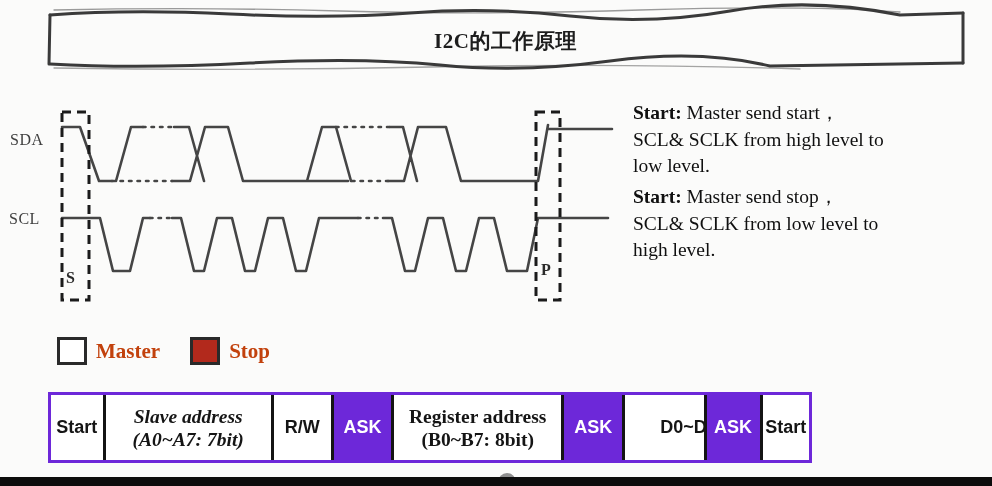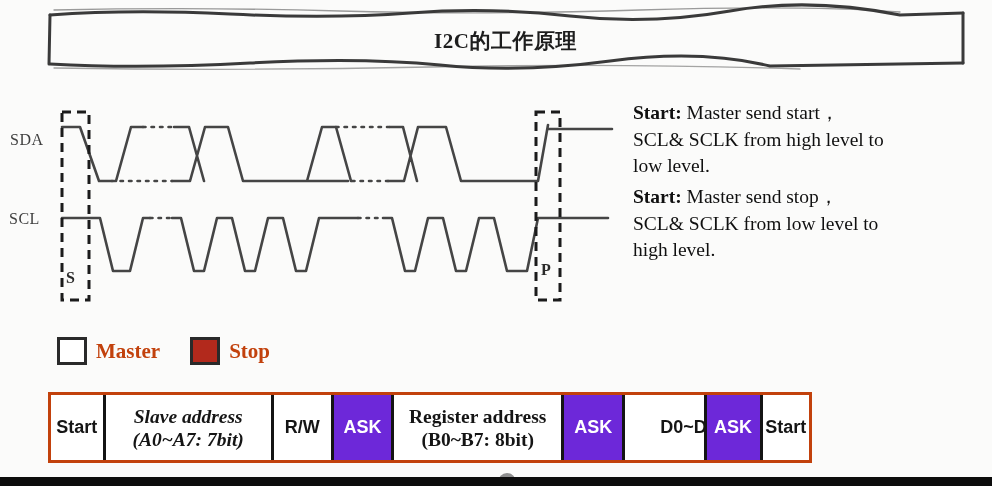--- a/index.html
+++ b/index.html
@@ -32,21 +32,21 @@
   
   .legend{position:absolute;left:57px;top:337px;display:flex;align-items:center;}
   .legend .swatch{width:30px;height:28px;border:3px solid #2a2a2a;box-sizing:border-box;}
   .legend .sw-master{background:#ffffff;}
   .legend .sw-slave{background:#b2291c;margin-left:30px;}
   .legend .leg-label{font-size:21px;font-weight:bold;margin-left:9px;color:#c2410c;}
 
   
   .frame-table{
     position:absolute;left:48px;top:392px;width:764px;height:71px;
-    display:flex;border:3px solid #c2410c;background:#ffffff;box-sizing:border-box;
+    display:flex;border:3px solid #6d28d9;background:#ffffff;box-sizing:border-box;
   }
   .cell{
     display:flex;flex-direction:column;align-items:center;justify-content:center;
     border-left:3px solid #141414;box-sizing:border-box;text-align:center;
     font-family:"Liberation Sans", sans-serif;font-weight:bold;font-size:18px;color:#151515;
   }
   .cell:first-child{border-left:none;}
   .cell.addr{font-family:"Liberation Serif", serif;font-size:19.5px;line-height:1.18;}
   .cell.slave{background:#6d28d9;color:#ffffff;}
   .c0{width:6.8%;} .c1{width:22.2%;font-style:italic;} .c2{width:7.9%;align-items:center;} .c3{width:8.0%;}

